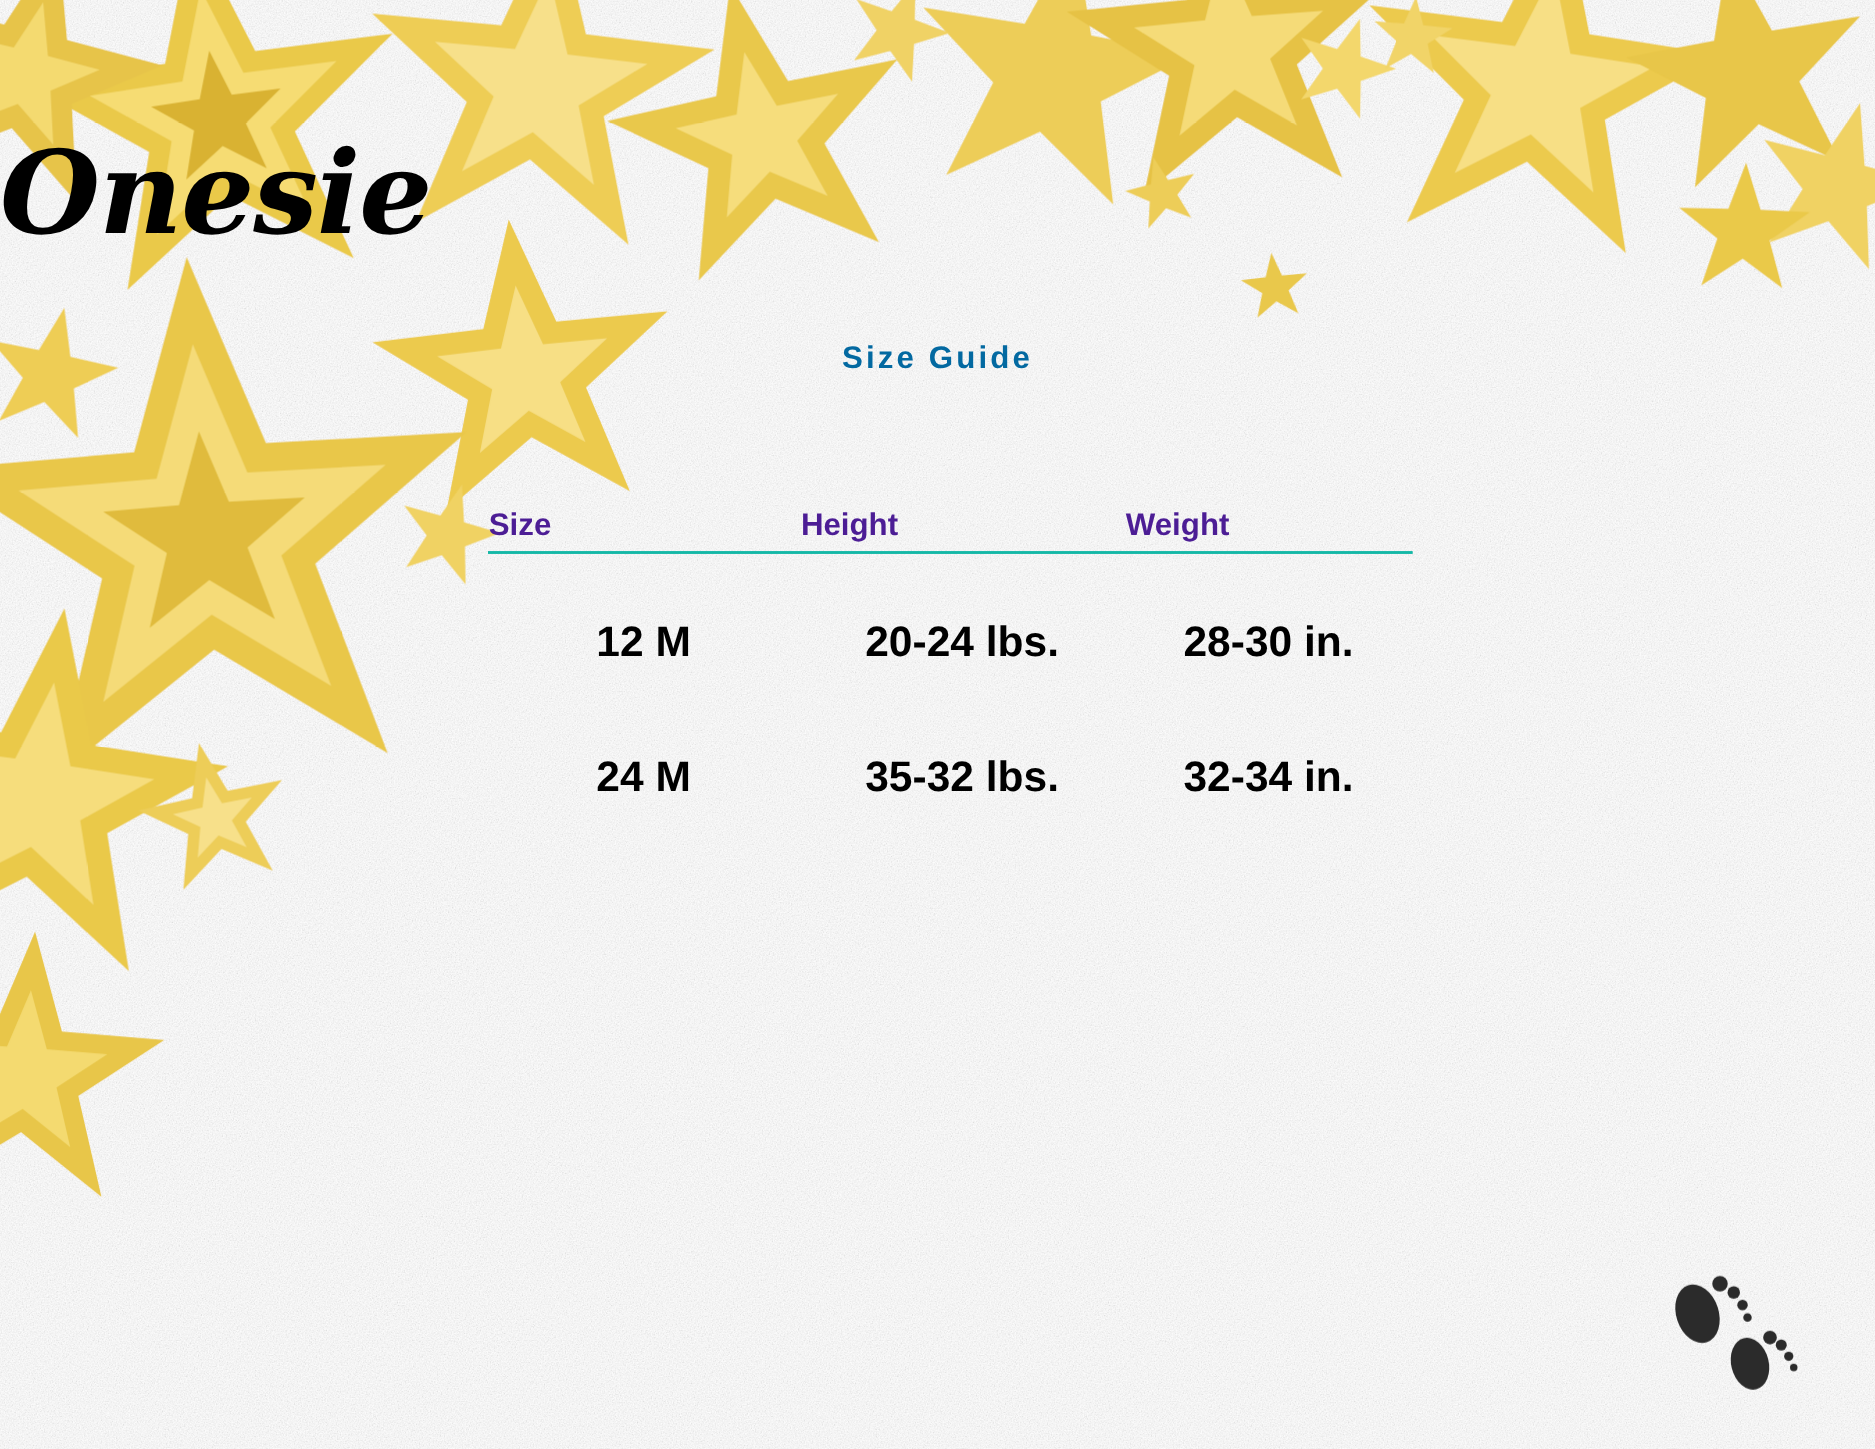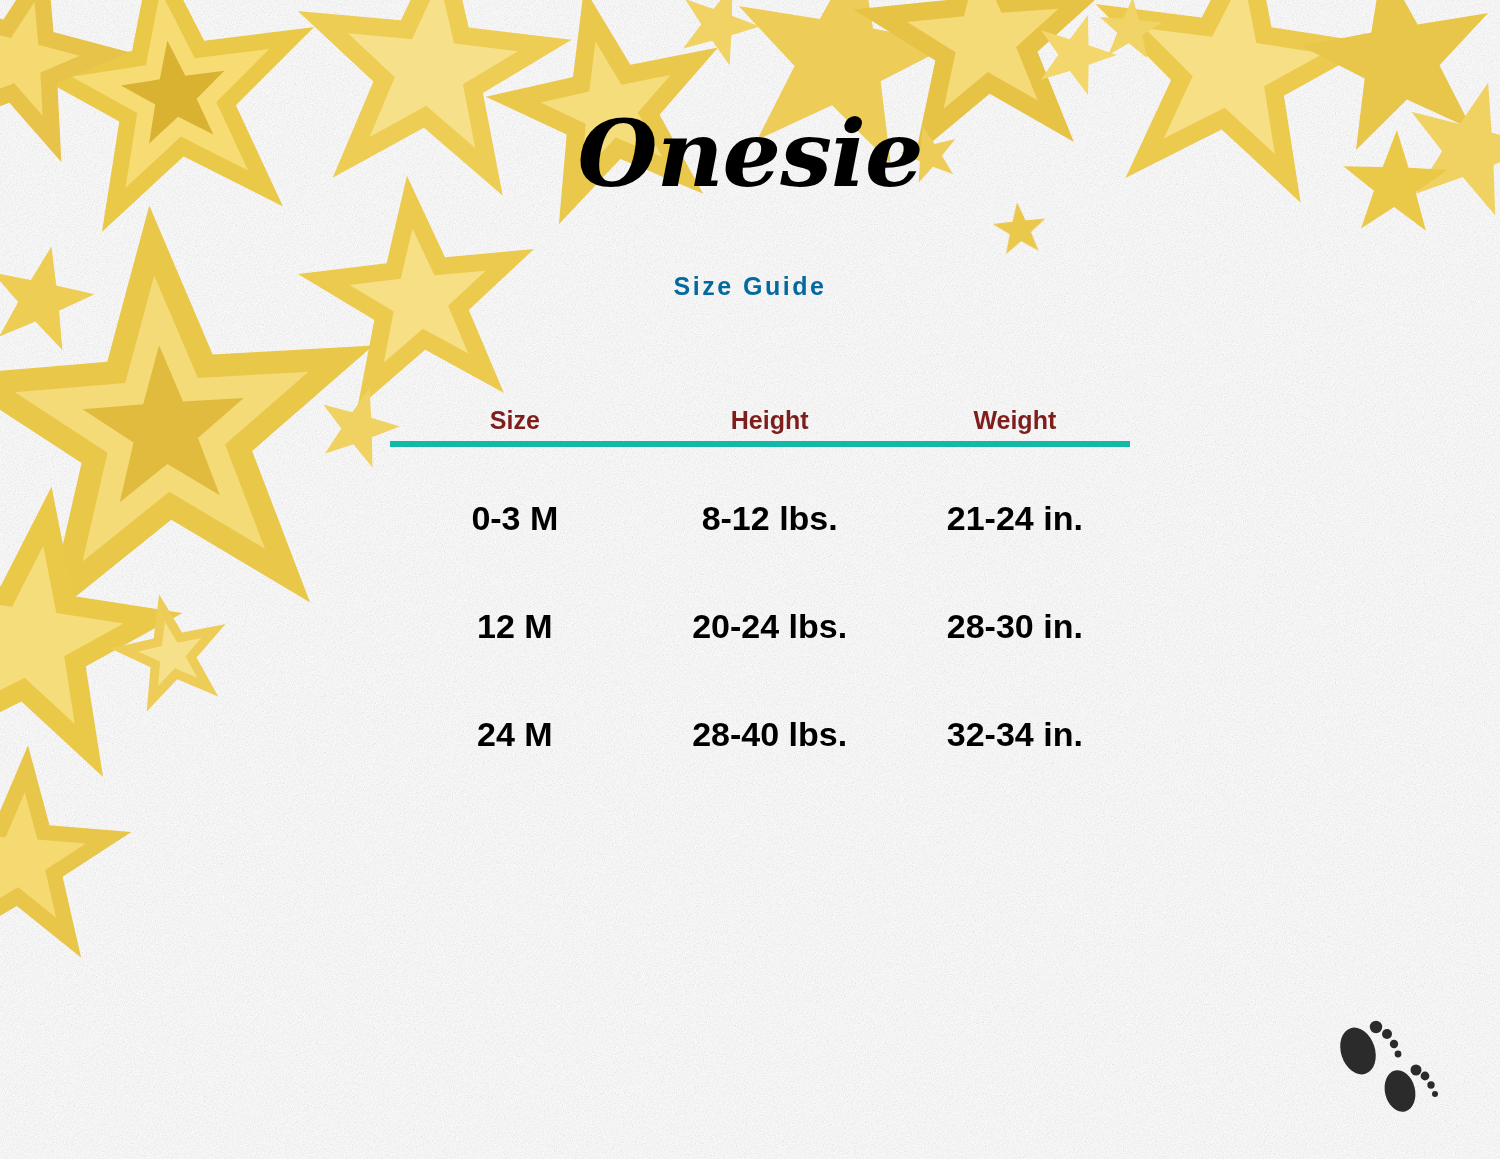--- a/index.html
+++ b/index.html
@@ -24,21 +24,20 @@
     height: 1159px;
     pointer-events: none;
   }
 
   
   .title {
     position: absolute;
     left: 0;
     top: 108px;
     width: 1500px;
-    text-align: center;
     font-family: "DejaVu Serif", serif;
     font-weight: bold;
     font-style: italic;
     font-size: 92px;
     letter-spacing: -1px;
     color: #000000;
     line-height: 1;
   }
   .subtitle {
     position: absolute;
@@ -58,24 +57,24 @@
     position: absolute;
     left: 390px;
     top: 405px;
     width: 740px;
     border-collapse: collapse;
   }
   .size-table th {
     font-family: "Liberation Sans", sans-serif;
     font-weight: bold;
     font-size: 25px;
-    color: #7f1d1d;
+    color: #4c1d95;
     padding-bottom: 6px;
-    border-bottom: 6px solid #14b8a6;
-    text-align: center;
+    border-bottom: 2px solid #14b8a6;
+    text-align: left;
   }
   .size-table th.col-size   { width: 250px; }
   .size-table th.col-height { width: 260px; }
   .size-table th.col-weight { width: 230px; }
 
   .size-table td {
     font-family: "Liberation Sans", sans-serif;
     font-weight: bold;
     font-size: 34px;
     color: #000000;
@@ -172,32 +171,27 @@
 <table class="size-table">
   <thead>
     <tr>
       <th class="col-size">Size</th>
       <th class="col-height">Height</th>
       <th class="col-weight">Weight</th>
     </tr>
   </thead>
   <tbody>
     <tr>
-      <td>0-3 M</td>
-      <td>8-12 lbs.</td>
-      <td>21-24 in.</td>
-    </tr>
-    <tr>
       <td>12 M</td>
       <td>20-24 lbs.</td>
       <td>28-30 in.</td>
     </tr>
     <tr>
       <td>24 M</td>
-      <td>28-40 lbs.</td>
+      <td>35-32 lbs.</td>
       <td>32-34 in.</td>
     </tr>
   </tbody>
 </table>
 
 <svg class="footprints" viewBox="0 0 120 110" xmlns="http://www.w3.org/2000/svg" aria-hidden="true">
   <g fill="#2b2b2b">
 
     <ellipse cx="30" cy="40" rx="17" ry="24" transform="rotate(-18 30 40)"></ellipse>
     <circle cx="48" cy="16" r="6.2"></circle>

